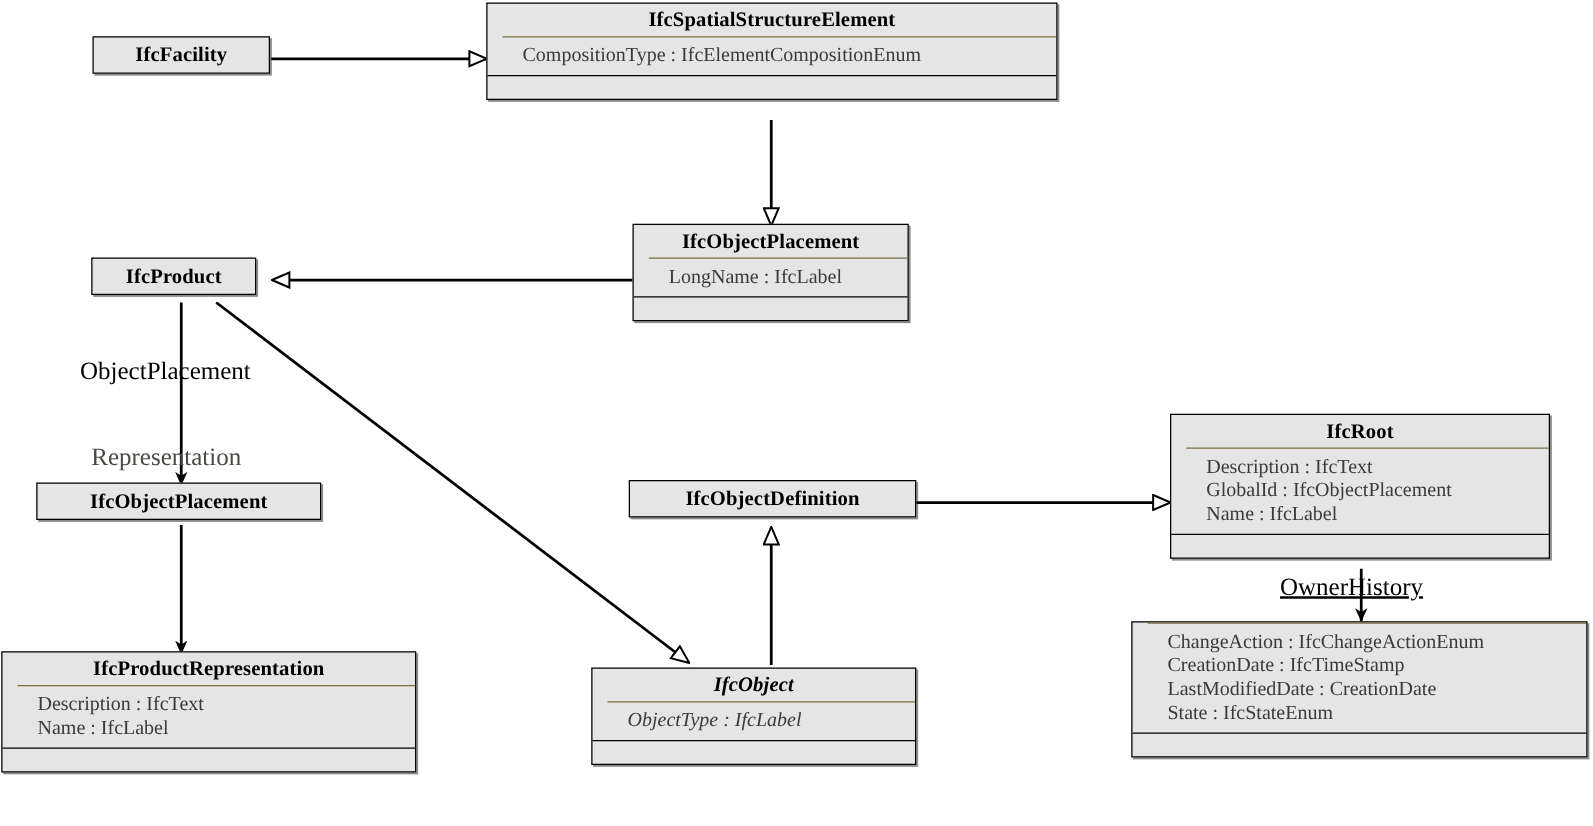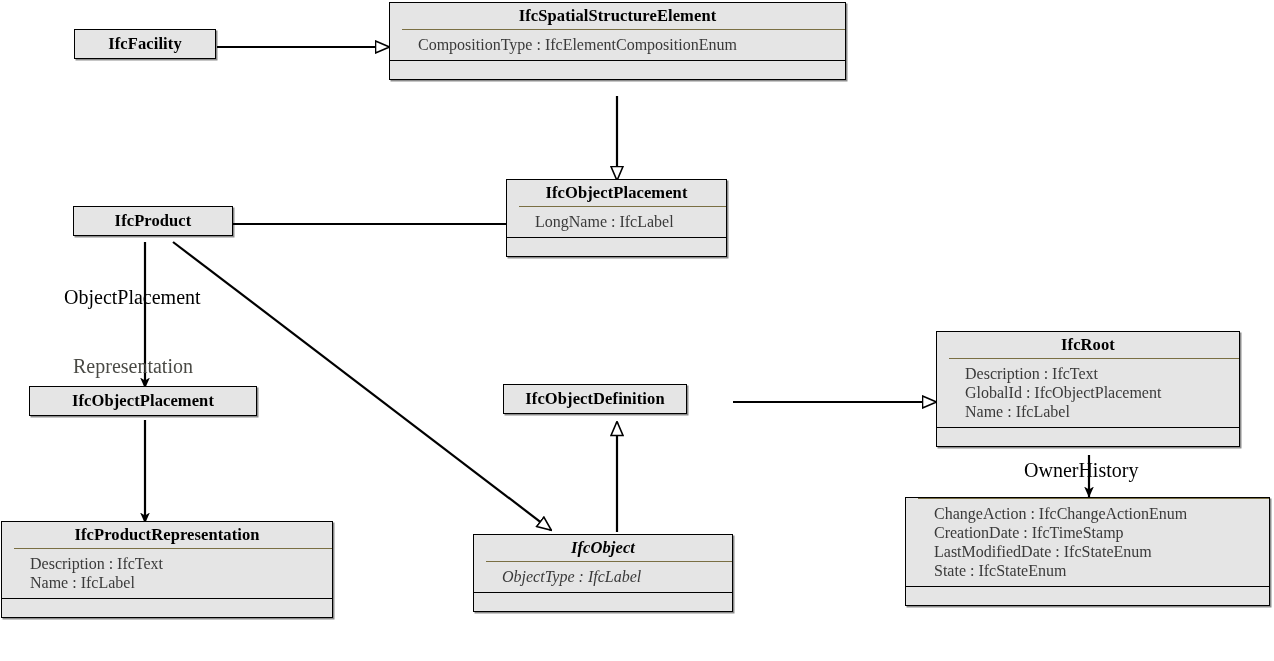--- a/index.html
+++ b/index.html
@@ -120,38 +120,38 @@
   </div>
 
   <div class="uml-class" style="left:506px; top:179px; width:221px;">
     <div class="uml-title">IfcObjectPlacement</div>
     <div class="uml-attrs">
       <div class="attr-row">LongName : IfcLabel</div>
     </div>
     <div class="uml-ops"></div>
   </div>
 
-  <div class="uml-class title-only" style="left:73px; top:206px; width:160px;">
+  <div class="uml-class title-only" style="left:73px; top:206px; width:132px;">
     <div class="uml-title">IfcProduct</div>
   </div>
 
   <div class="uml-class title-only" style="left:29px; top:386px; width:228px;">
     <div class="uml-title">IfcObjectPlacement</div>
   </div>
 
   <div class="uml-class" style="left:1px; top:521px; width:332px;">
     <div class="uml-title">IfcProductRepresentation</div>
     <div class="uml-attrs">
       <div class="attr-row">Description : IfcText</div>
       <div class="attr-row">Name : IfcLabel</div>
     </div>
     <div class="uml-ops"></div>
   </div>
 
-  <div class="uml-class title-only" style="left:503px; top:384px; width:184px;">
+  <div class="uml-class title-only" style="left:503px; top:384px; width:230px;">
     <div class="uml-title">IfcObjectDefinition</div>
   </div>
 
   <div class="uml-class" style="left:473px; top:534px; width:260px;font-style:italic;">
     <div class="uml-title">IfcObject</div>
     <div class="uml-attrs">
       <div class="attr-row">ObjectType : IfcLabel</div>
     </div>
     <div class="uml-ops"></div>
   </div>
@@ -163,25 +163,25 @@
       <div class="attr-row">GlobalId : IfcObjectPlacement</div>
       <div class="attr-row">Name : IfcLabel</div>
     </div>
     <div class="uml-ops"></div>
   </div>
 
   <div class="uml-class" style="left:905px; top:497px; width:365px;">
     <div class="uml-attrs">
       <div class="attr-row">ChangeAction : IfcChangeActionEnum</div>
       <div class="attr-row">CreationDate : IfcTimeStamp</div>
-      <div class="attr-row">LastModifiedDate : IfcStateEnum</div>
+      <div class="attr-row">LastModifiedDate : CreationDate</div>
       <div class="attr-row">State : IfcStateEnum</div>
     </div>
     <div class="uml-ops"></div>
   </div>
 
   <div class="edge-label" style="left:64px; top:286px;">ObjectPlacement</div>
 
   <div class="edge-label gray" style="left:73px; top:355px;text-align:center;">Representation</div>
 
-  <div class="edge-label" style="left:1024px; top:459px;">OwnerHistory</div>
+  <div class="edge-label" style="left:1024px; top:459px;text-decoration:underline;">OwnerHistory</div>
 
 </div>
 
 </body></html>

